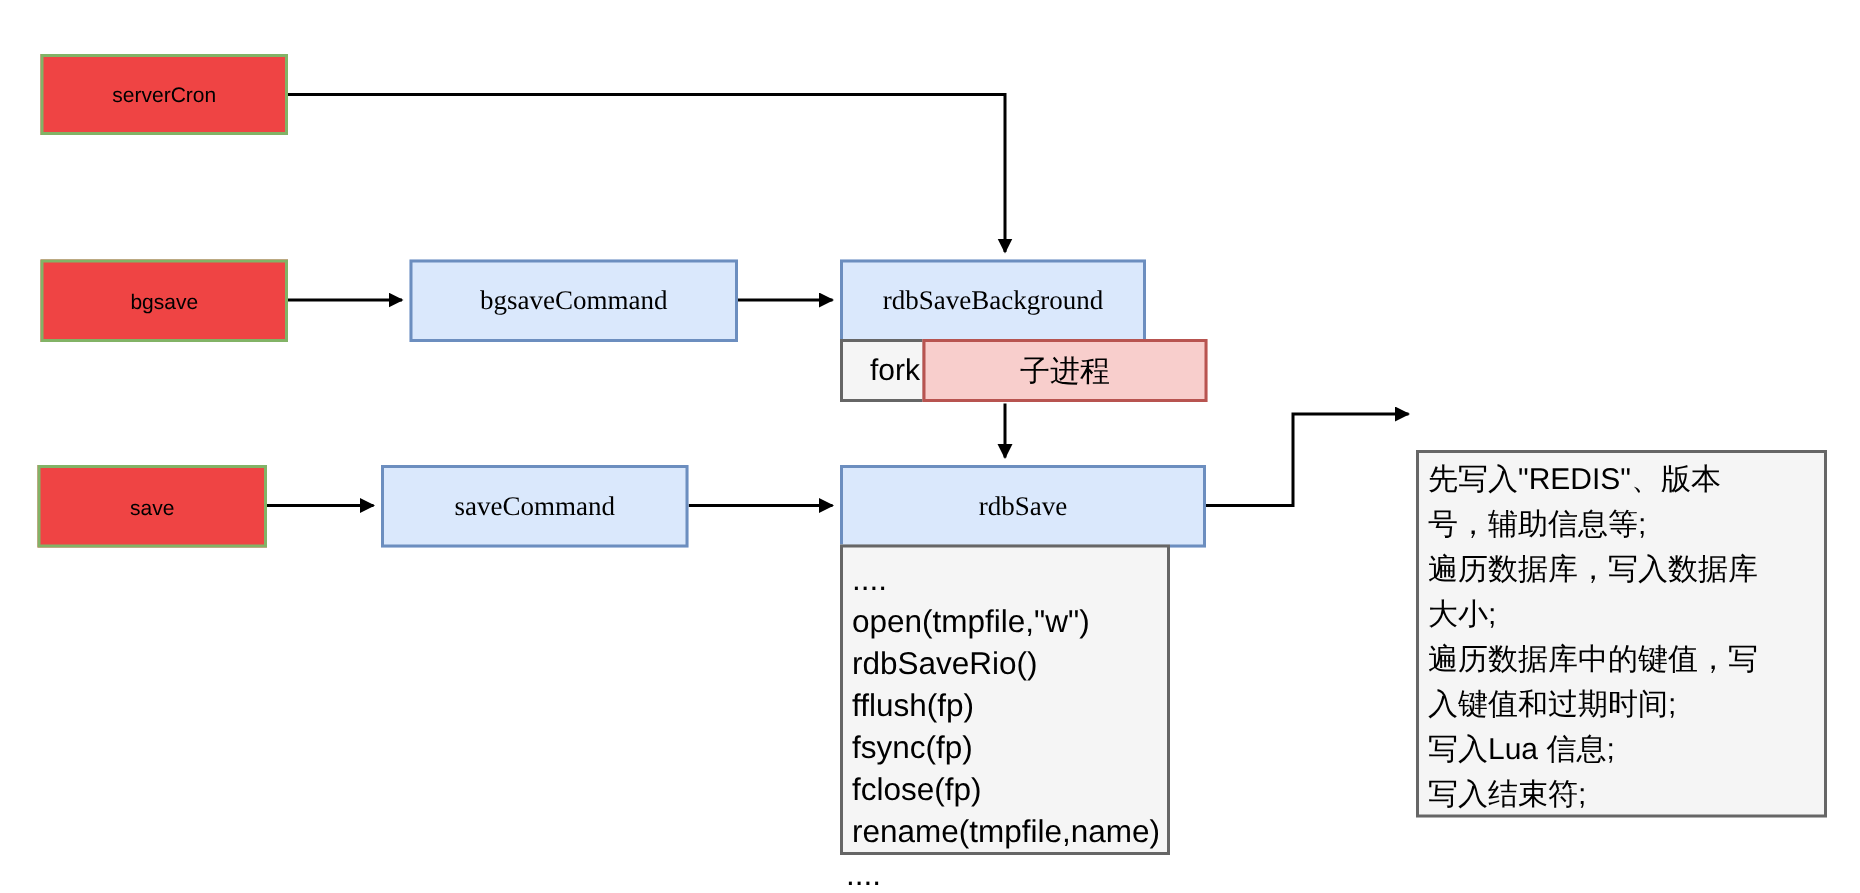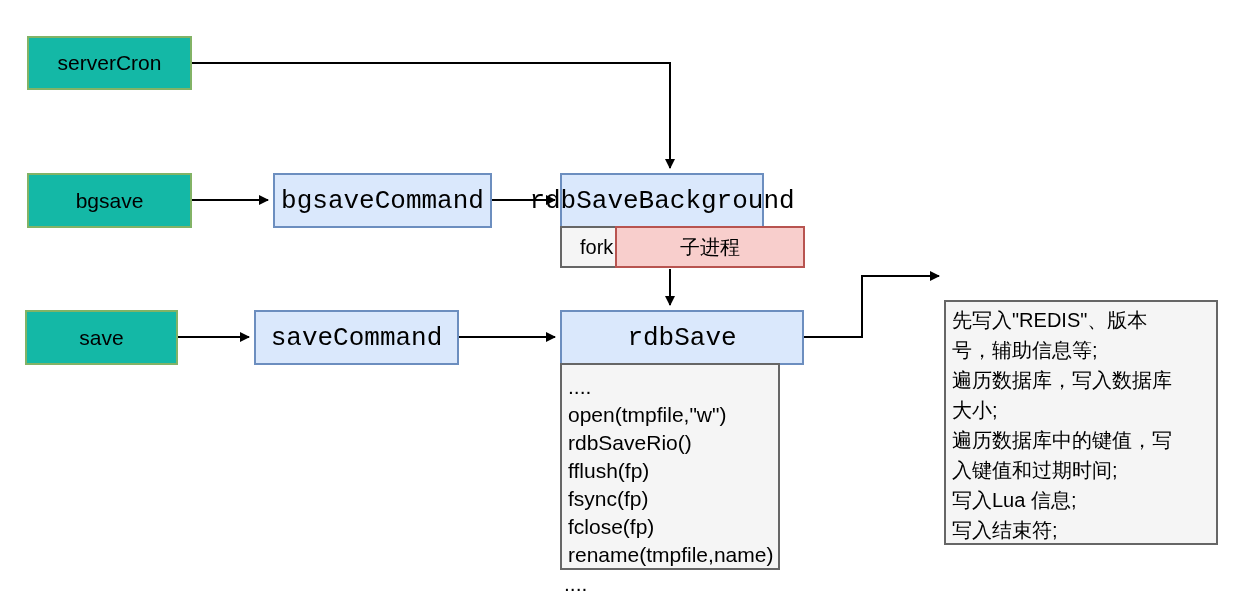--- a/index.html
+++ b/index.html
@@ -6,25 +6,25 @@
   .canvas{
     position:relative;width:1240px;height:595px;background:#ffffff;
     font-family:"Liberation Sans",sans-serif;overflow:hidden;
   }
   .arrows{position:absolute;left:0;top:0;width:1240px;height:595px;pointer-events:none;}
   .node{
     position:absolute;box-sizing:border-box;
     display:flex;align-items:center;justify-content:center;
     color:#000;white-space:nowrap;
   }
-  .green{background:#14b8a6;border:2px solid #82b366;font-size:21px;}
+  .green{background:#ef4444;border:2px solid #82b366;font-size:14px;}
   .blue{background:#dae8fc;border:2px solid #6c8ebf;}
   .pink{background:#f8cecc;border:2px solid #b85450;font-size:20px;}
   .graycell{background:#f5f5f5;border:2px solid #666666;}
-  .mono{font-family:Liberation Mono, monospace;font-size:26px;}
+  .mono{font-family:Liberation Serif, serif;font-size:18px;}
   .codebox{
     position:absolute;box-sizing:border-box;background:#f5f5f5;border:2px solid #666666;
     padding:8px 6px 0 6px;display:block;
   }
   .code-line{font-size:21px;line-height:28px;white-space:nowrap;}
   .cn-line{font-size:20px;line-height:30px;white-space:nowrap;}
   .trail{position:absolute;font-size:21px;color:#000;}
   .forkcell{justify-content:flex-start;padding-left:18px;font-size:20px;}
 </style>
 </head>

